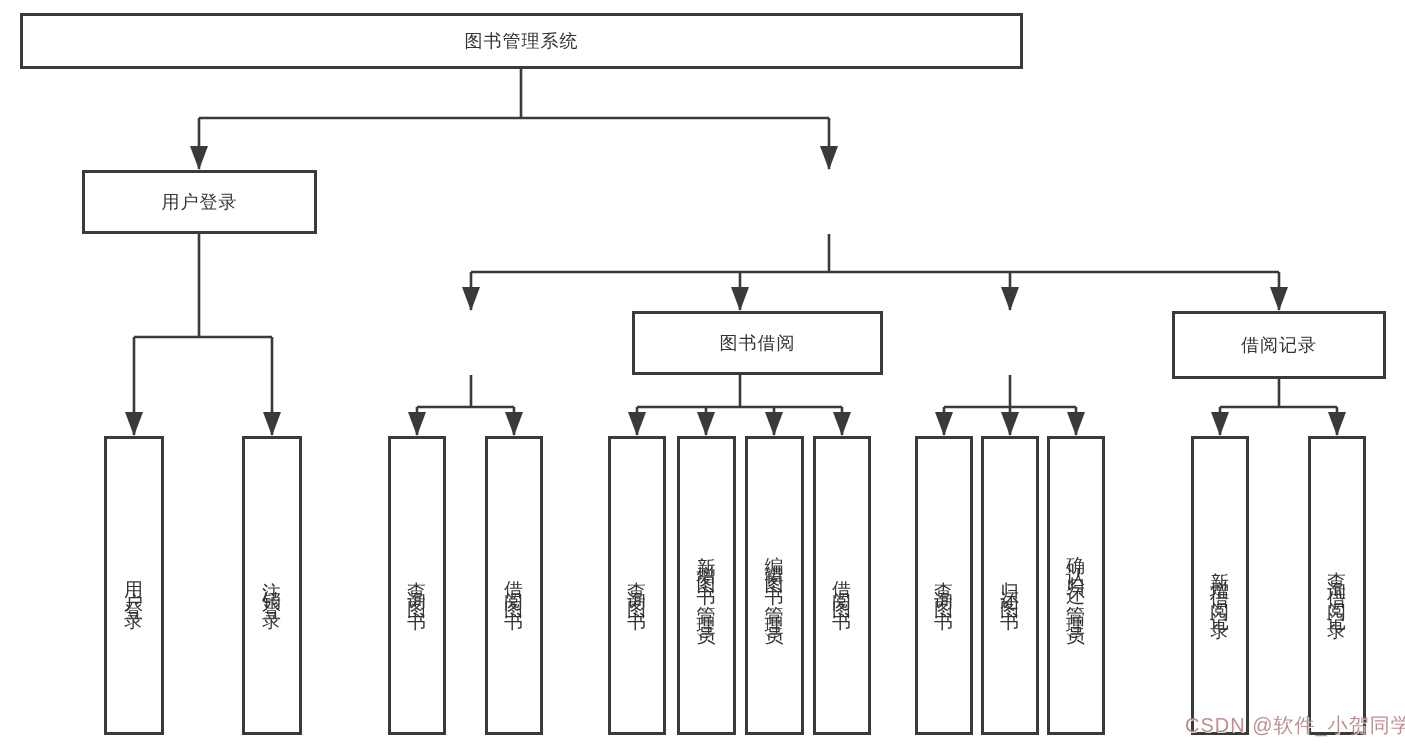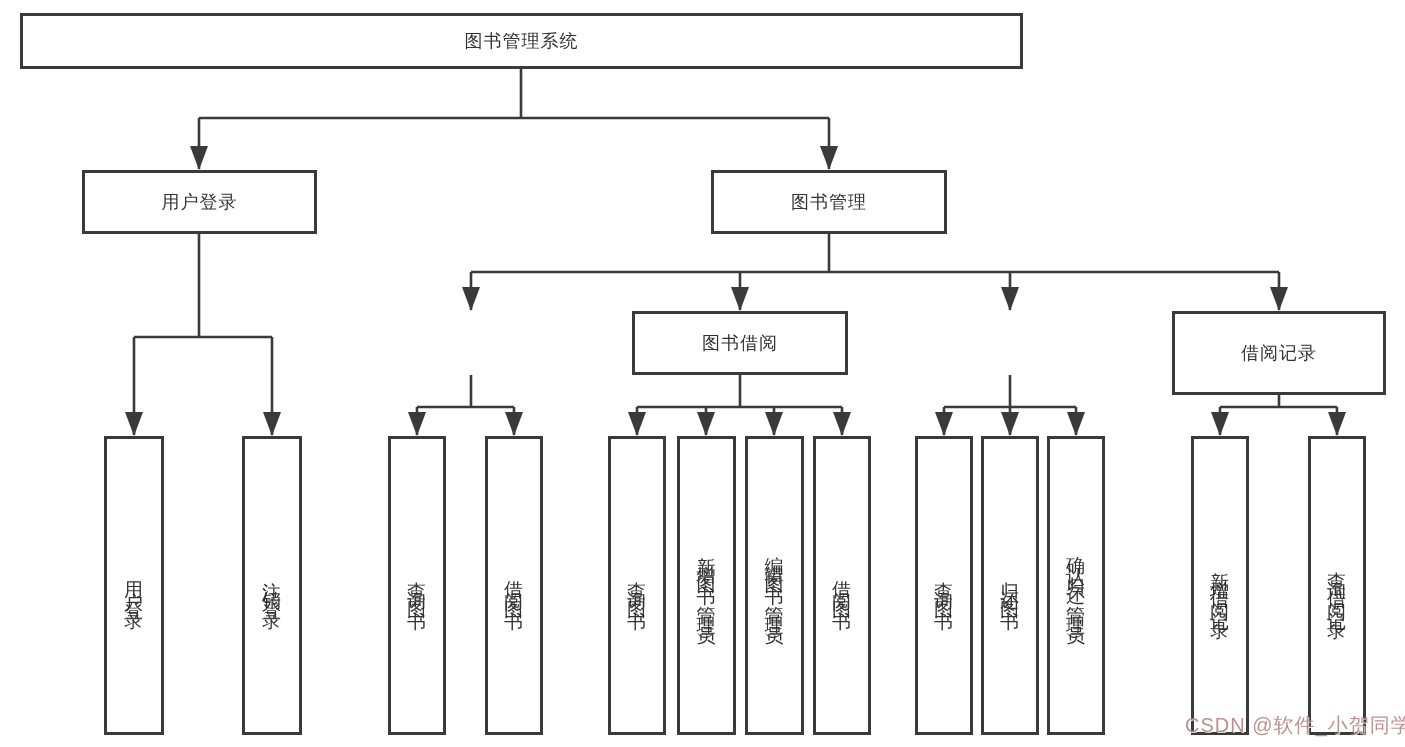--- a/index.html
+++ b/index.html
@@ -97,28 +97,25 @@
     </g>
   </svg>
 
   <div class="hnode" style="left:20px; top:13px; width:1003px; height:56px;">
     <span>图书管理系统</span>
   </div>
 
   <div class="hnode" style="left:82px; top:170px; width:235px; height:64px;">
     <span>用户登录</span>
   </div>
-  <div class="hnode" style="left:711px; top:170px; width:236px; height:64px;">
-    <span>图书管理</span>
-  </div>
 
-  <div class="hnode" style="left:632px; top:311px; width:216px; height:64px;">
+  <div class="hnode" style="left:632px; top:311px; width:251px; height:64px;">
     <span>图书借阅</span>
   </div>
-  <div class="hnode" style="left:1172px; top:311px; width:214px; height:84px;">
+  <div class="hnode" style="left:1172px; top:311px; width:214px; height:68px;">
     <span>借阅记录</span>
   </div>
 
   <div class="leaf" style="left:104px; width:60px;">
     <span>用户登录</span>
   </div>
   <div class="leaf" style="left:242px; width:60px;">
     <span>注销登录</span>
   </div>
 

